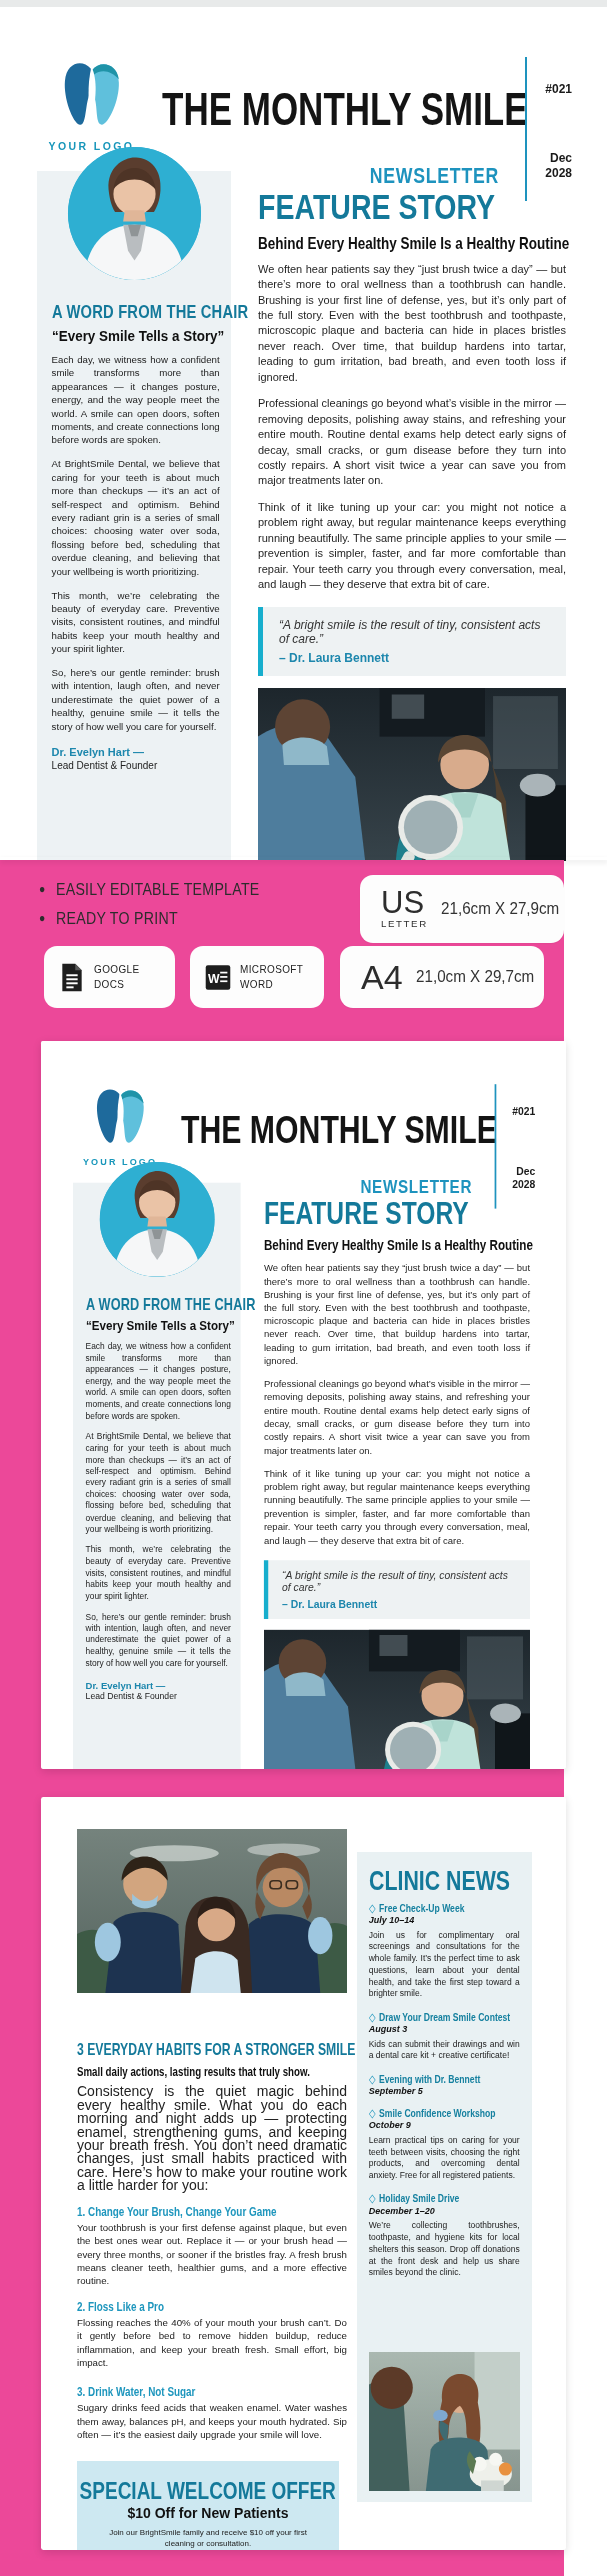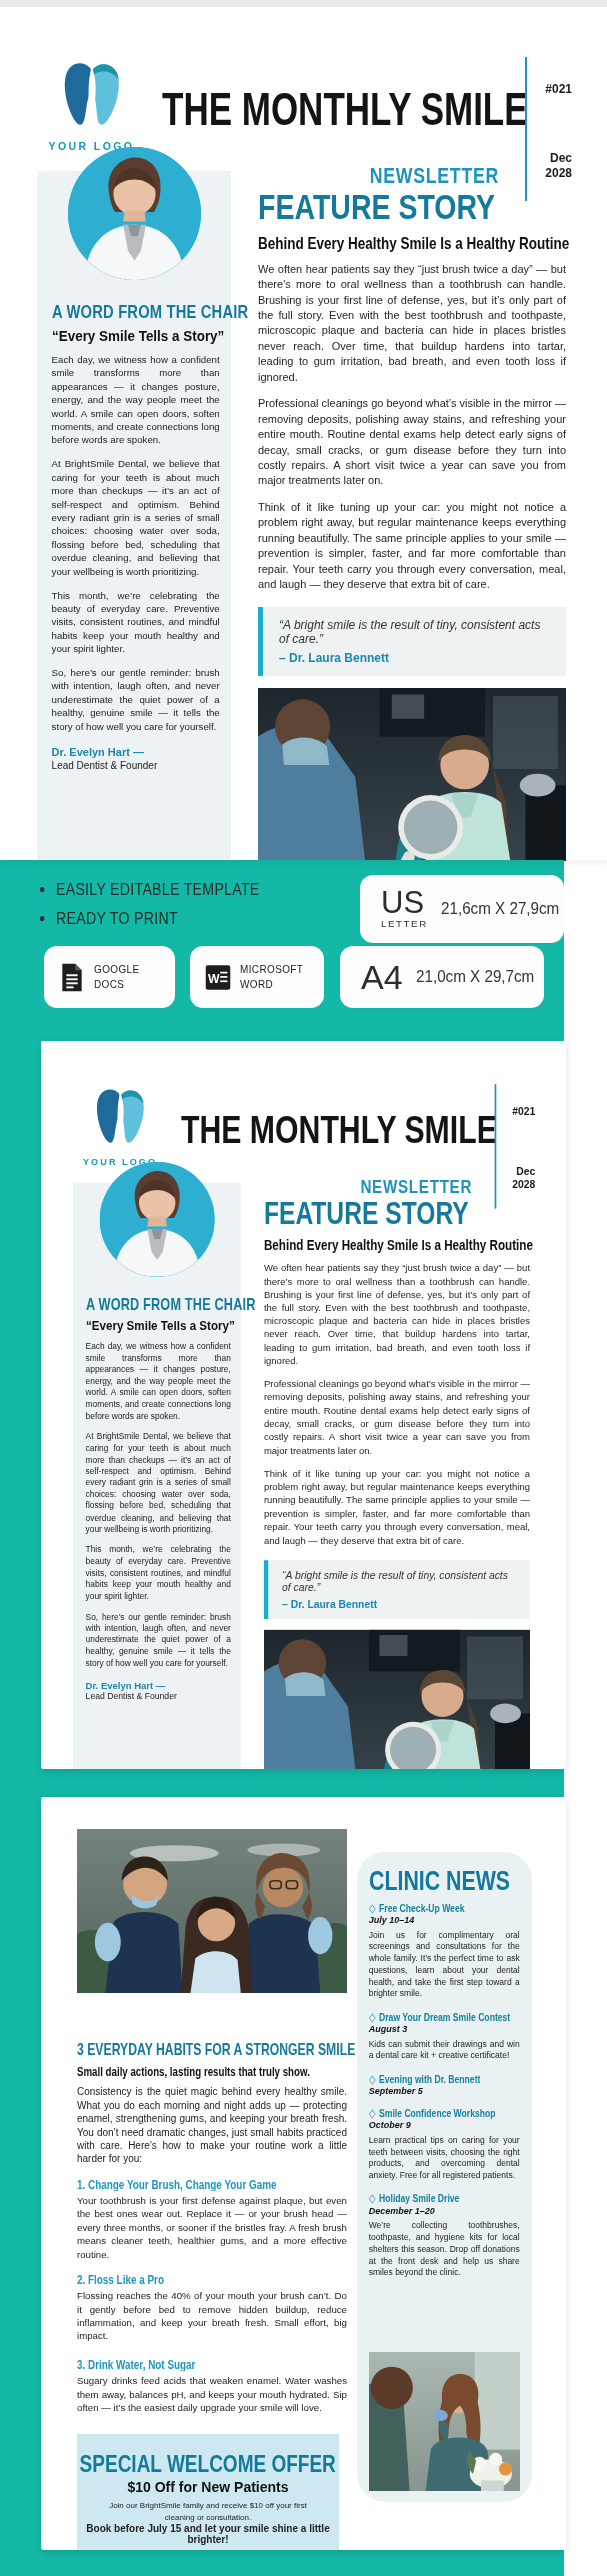--- a/index.html
+++ b/index.html
@@ -43,21 +43,21 @@
   .feat-h2 { margin-top:13px; font-size:15px; font-weight:bold; color:#101010; white-space:nowrap;
              transform:scale(.9,1.1); transform-origin:top left; }
   .p1 .main p.body { margin-top:11.3px; font-size:11px; line-height:15.4px; text-align:justify; color:#1f1f1f; }
   .quote { margin-top:14.6px; background:#eef2f3; border-left:5.7px solid #17aecd; padding:11.3px 14.6px 10.5px 16px; }
   .quote .q1 { font-size:12px; font-style:italic; color:#333; }
   .quote .q2 { margin-top:4.9px; font-size:12px; font-weight:bold; color:#1d87ad; }
   .feat-photo { margin-top:12px; width:308px; height:192px; overflow:hidden; }
   .feat-photo svg { display:block; width:100%; height:100%; }
 
   
-  .gray { position:absolute; top:860px; left:0; width:564px; height:1716px; background:#14b8a6; }
+  .gray { position:absolute; top:860px; left:0; width:564px; height:1716px; background:#ec4899; }
   .shadowline { position:absolute; top:-3.2px; left:0; width:608px; height:3.2px; box-shadow:0 2.4px 4.9px rgba(0,0,0,.10); }
 
   .bullets { position:absolute; left:39px; top:21px; }
   .bullets .b { font-size:15.4px; letter-spacing:0.3px; color:#2c2c2c; margin-bottom:11.3px; white-space:nowrap;
                 transform:scale(.92,1.08); transform-origin:left; }
   .bullets .dot { font-size:11.3px; margin-right:11.3px; position:relative; top:-1.6px; }
 
   .sizecard { position:absolute; background:#fdfdfd; border-radius:13px; box-shadow:0 0.8px 1.6px rgba(0,0,0,.04); display:flex; align-items:center; }
   .card-us { left:360px; top:14.6px; width:204px; height:68px; padding-left:21px; }
   .card-a4 { left:340px; top:86px; width:204px; height:62px; padding-left:21px; }
@@ -81,39 +81,39 @@
   
   .p2card { top:937px; height:753px; }
   .p2 { width:525px; height:753px; padding:32px 34px 0 36px; display:flex; }
   .p2left { width:270px; flex:none; }
   .teamphoto { width:270px; height:164px; overflow:hidden; }
   .teamphoto svg { display:block; width:100%; height:100%; }
   .hab-h1 { margin-top:47px; font-size:12.6px; font-weight:bold; color:#14799a; white-space:nowrap;
             transform:scale(.97,1.35); transform-origin:top left; }
   .hab-h2 { margin-top:9.7px; font-size:11.3px; font-weight:bold; color:#101010; white-space:nowrap;
             transform:scale(.86,1.2); transform-origin:top left; }
-  .p2left p.body { margin-top:9.7px; font-size:10px; line-height:13.4px; text-align:justify; color:#222; }
+  .p2left p.body { margin-top:9.7px; font-size:14px; line-height:13.4px; text-align:justify; color:#222; }
   .hab-item-title { margin-top:11.3px; font-size:11px; font-weight:bold; color:#1e96bd; white-space:nowrap;
                     transform:scale(.9,1.15); transform-origin:top left; }
   .hab-item-title.mt-lg { margin-top:14.6px; }
   .p2left p.ibody { margin-top:4.9px; font-size:9.7px; line-height:13.4px; text-align:justify; color:#222; }
 
   .offer { margin-top:19.4px; width:262px; height:124px; background:#cde8f1; text-align:center; padding-top:16px; }
   .offer-h1 { font-size:19.4px; font-weight:bold; color:#14799a; white-space:nowrap; display:inline-block;
               transform:scale(.98,1.2); transform-origin:top center; }
   .offer-h2 { margin-top:5.7px; font-size:14px; font-weight:bold; color:#111; }
   .offer-l1 { margin-top:5.7px; font-size:8px; line-height:11.3px; color:#222; padding:0 21px; }
   .offer-l2 { font-size:10px; line-height:11.3px; color:#222;font-weight:bold; }
   .offer-contact { margin-top:7.3px; font-size:9.7px; font-weight:bold; color:#111;
                    display:flex; align-items:center; justify-content:center; gap:5.7px; }
   .offer-contact svg { width:9.7px; height:9.7px; }
   .offer-sep { font-weight:normal; color:#333; }
 
   .clinic { width:175px; flex:none; margin-left:9.7px; margin-top:23px; height:650px; background:#e9f1f3;
-            padding:13px 12px 0 12px; position:relative; overflow:hidden;border-radius:28px; }
+            padding:13px 12px 0 12px; position:relative; overflow:hidden; }
   .clinic-h1 { font-size:22px; font-weight:bold; color:#14799a; white-space:nowrap;
                transform:scale(.97,1.25); transform-origin:top left; }
   .cn-title { margin-top:10.5px; font-size:10px; font-weight:bold; color:#15809f; white-space:nowrap;
               transform:scale(.86,1.15); transform-origin:top left; }
   .cn-title .dia { color:#1e96bd; font-weight:normal; margin-right:4px; }
   .cn-date { margin-top:2.4px; font-size:9px; font-weight:bold; font-style:italic; color:#111; }
   .cn-body { margin-top:4.9px; font-size:8.5px; line-height:11.7px; text-align:justify; color:#222; }
   .mirrorphoto { position:absolute; left:12px; bottom:11.3px; width:151px; height:139px; overflow:hidden; }
   .mirrorphoto svg { display:block; width:100%; height:100%; }
 </style>

